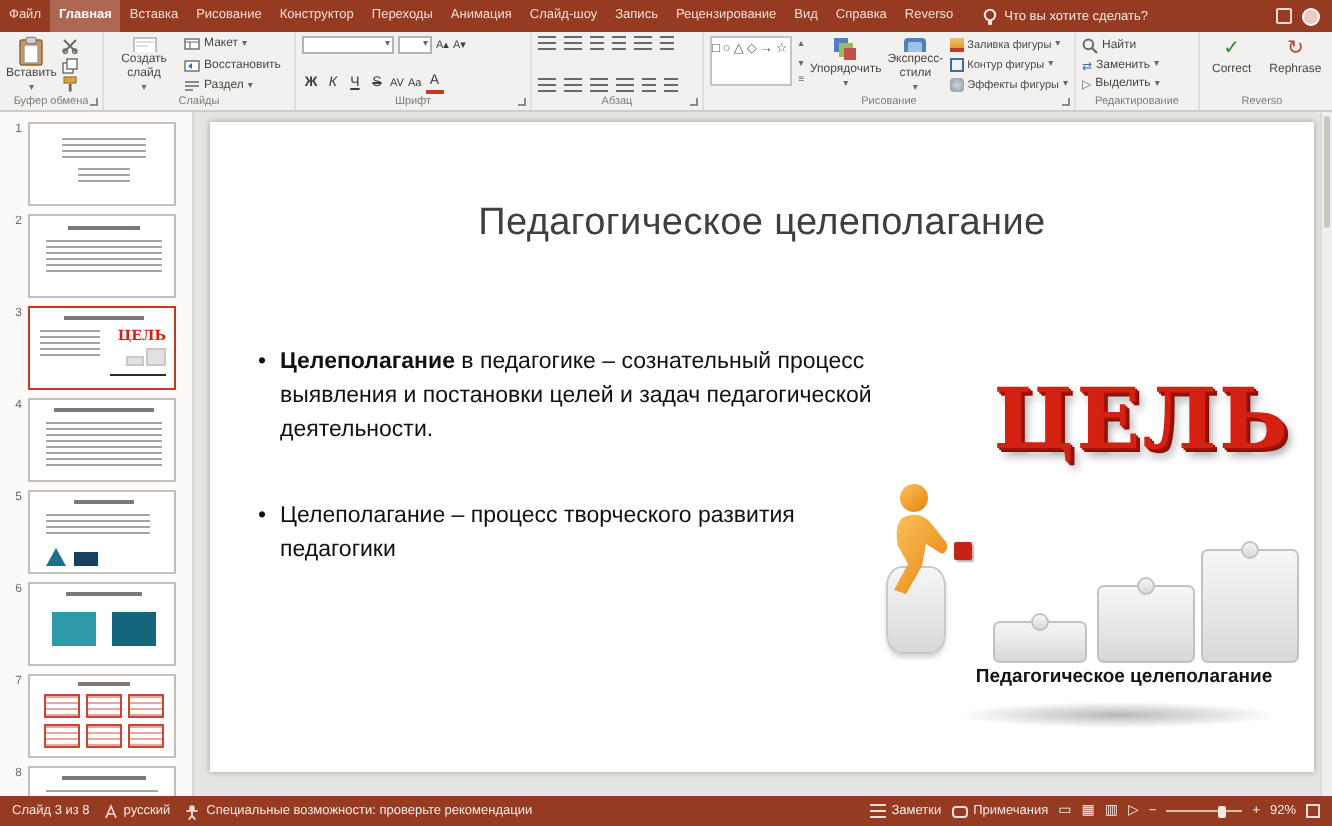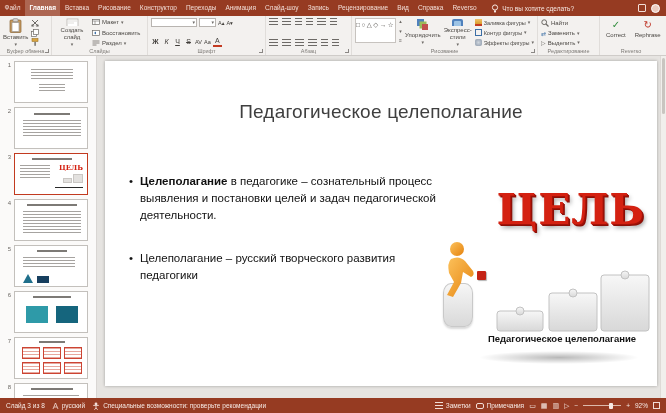--- a/index.html
+++ b/index.html
@@ -393,21 +393,21 @@
   </aside>
 
   <main class="canvas">
     <div class="slide">
       <div class="stitle">Педагогическое целеполагание</div>
       <div class="sbody">
         <p class="b1">
           <span class="bmark">•</span><b>Целеполагание</b><span> в педагогике – сознательный процесс выявления и постановки целей и задач педагогической деятельности.</span>
         </p>
         <p class="b2">
-          <span class="bmark">•</span><span>Целеполагание – русский творческого развития педагогики</span>
+          <span class="bmark">•</span><span>Целеполагание – процесс творческого развития педагогики</span>
         </p>
       </div>
 
       <div class="goal">
         <div class="goal-word">ЦЕЛЬ</div>
         <svg class="steps-svg" width="156" height="84" viewBox="0 0 156 84">
           <defs>
             <linearGradient id="sg" x1="0" y1="0" x2="0" y2="1">
                 <stop offset="0" stop-color="#f7f7f7"></stop>
                 <stop offset="1" stop-color="#d8d8d8"></stop>

